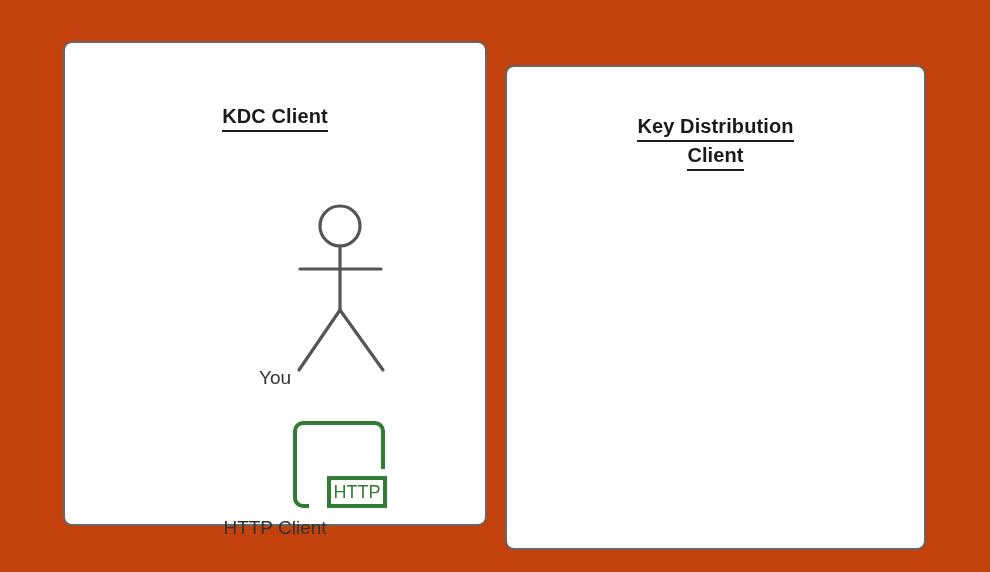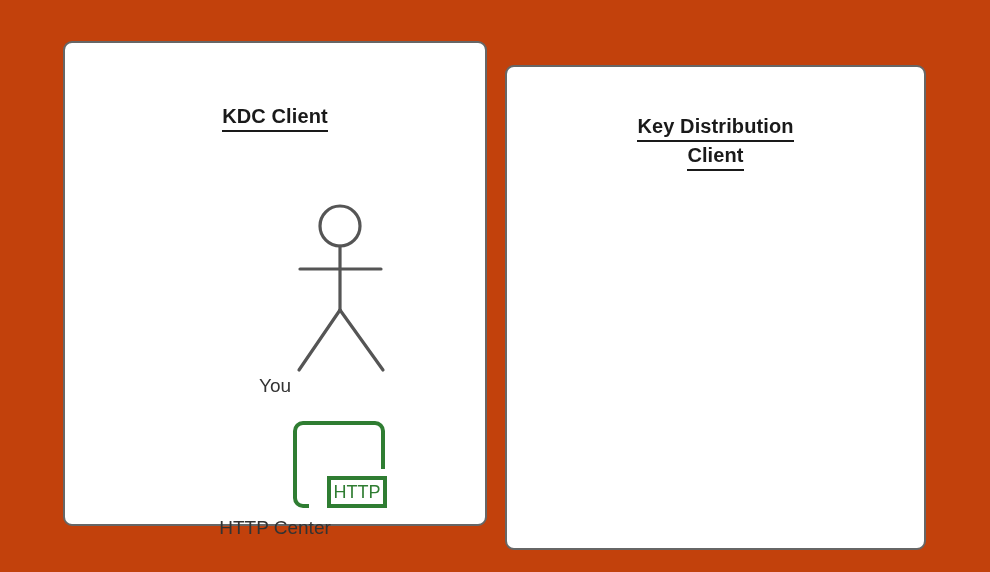--- a/index.html
+++ b/index.html
@@ -68,21 +68,21 @@
 
   .figure-label {
     position: absolute;
     left: 0;
     width: 100%;
     text-align: center;
     font-size: 19px;
     color: #333333;
     line-height: 24px;
   }
-  .label-you { top: 323px; margin-top: 8px; }
+  .label-you { top: 323px; }
 
   
   .http-icon {
     position: absolute;
     left: 228px;
     top: 378px;
     width: 96px;
     height: 92px;
   }
   .http-icon svg { display: block; }
@@ -118,21 +118,21 @@
       <svg width="96" height="92" viewBox="0 0 96 92" xmlns="http://www.w3.org/2000/svg">
 
         <path d="M 16 85 L 10 85 A 8 8 0 0 1 2 77 L 2 10 A 8 8 0 0 1 10 2
                  L 82 2 A 8 8 0 0 1 90 10 L 90 48" fill="none" stroke="#2f7d32" stroke-width="4" stroke-linecap="butt"></path>
 
         <rect x="36" y="57" width="56" height="28" fill="#ffffff" stroke="#2f7d32" stroke-width="4"></rect>
         <text x="64" y="77" text-anchor="middle" font-family="Liberation Sans, sans-serif" font-size="18" fill="#2f7d32">HTTP</text>
       </svg>
     </div>
 
-    <div class="figure-label label-http">HTTP Center</div>
+    <div class="figure-label label-http">HTTP Client</div>
   </div>
 
   <div class="panel panel-right">
 
     <div class="panel-title title-right">
       <span class="tline">Key Distribution</span><br>
       <span class="tline">Client</span>
     </div>
 
   </div>

